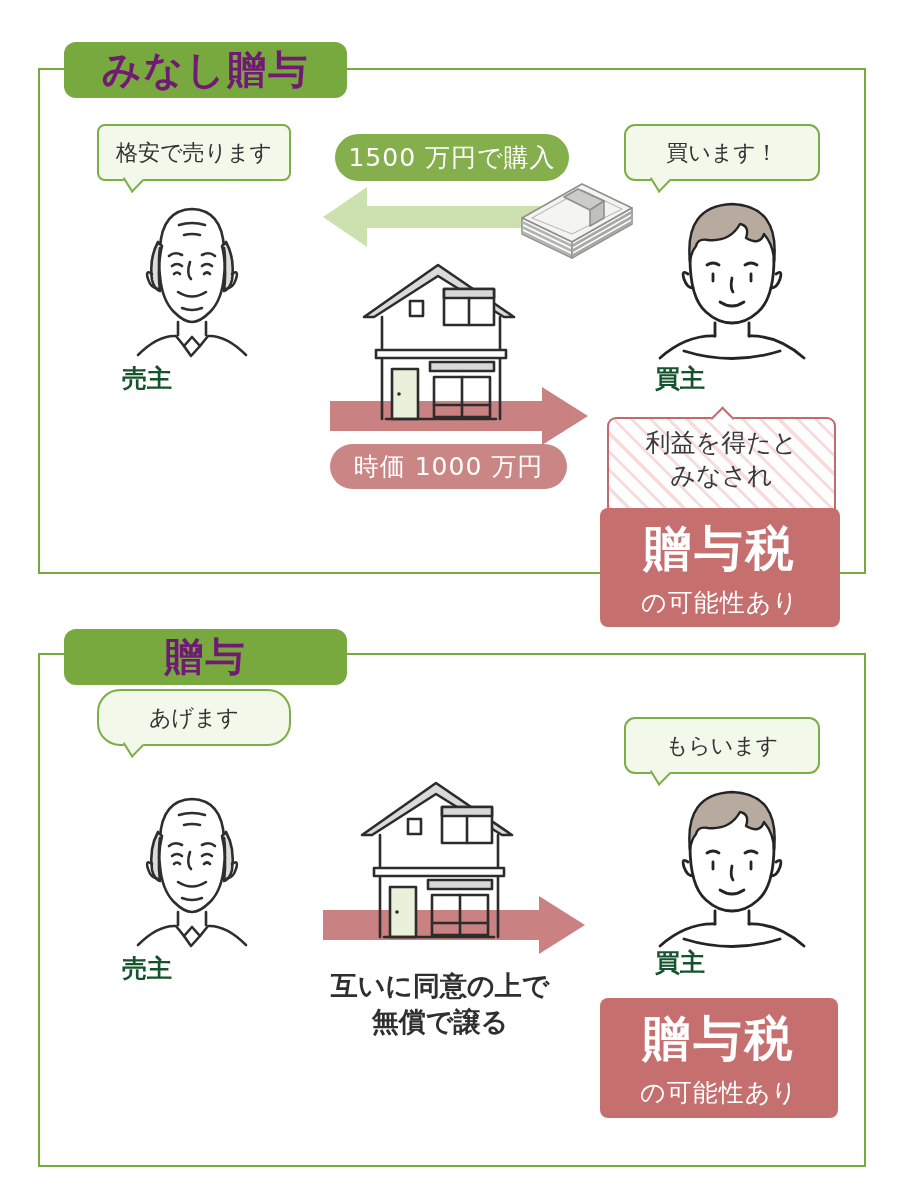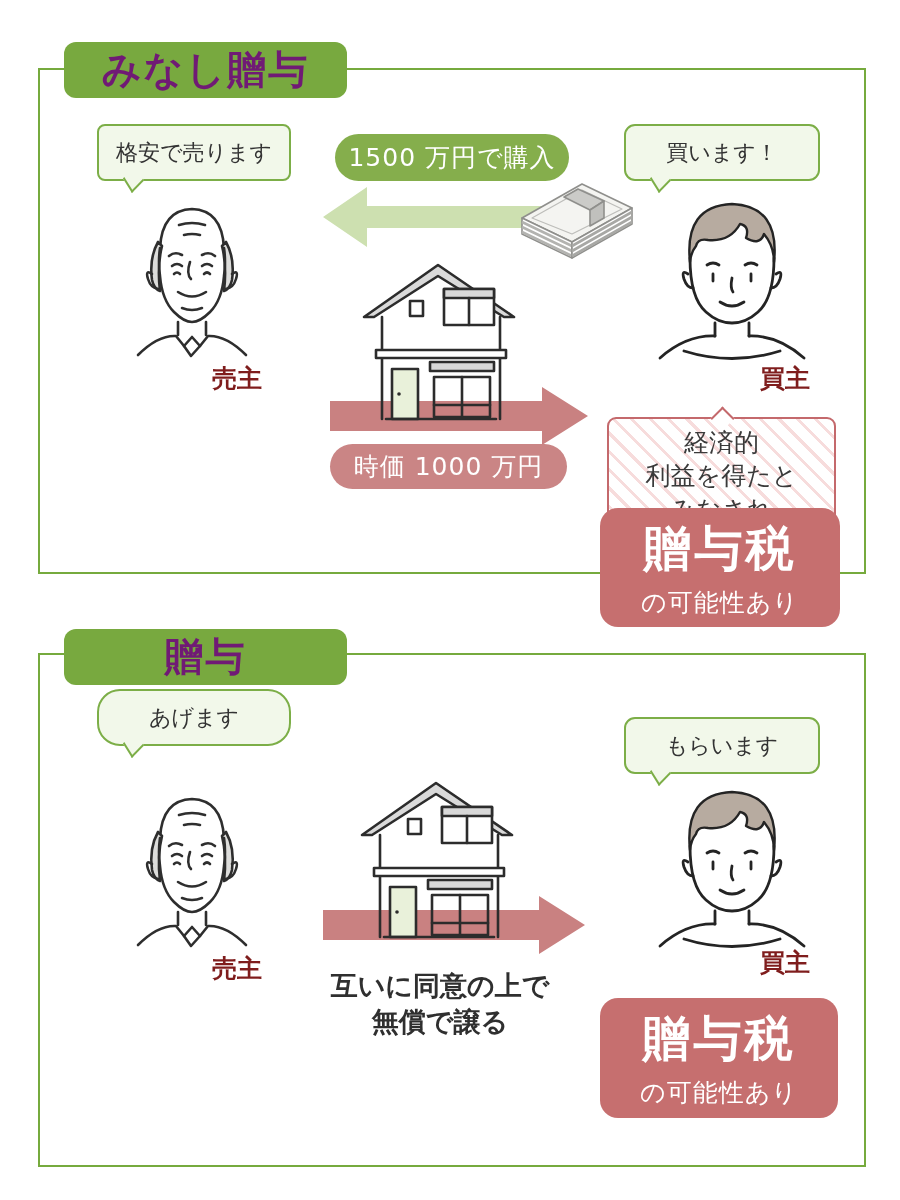--- a/index.html
+++ b/index.html
@@ -27,39 +27,39 @@
     transform:rotate(58deg) skewX(14deg);
   }
   
   .pill{
     position:absolute;border-radius:25px;color:#fff;display:flex;align-items:center;
     justify-content:center;font-size:25px;font-weight:500;z-index:5;letter-spacing:1px;
   }
   .pill-green{background:#85ae4c;}
   .pill-pink{background:#ca8585;}
   
-  .person-label{position:absolute;text-align:right;font-size:25px;font-weight:600;color:#7f1d1d;z-index:5;}
+  .person-label{position:absolute;text-align:left;font-size:25px;font-weight:600;color:#14532d;z-index:5;}
   .caption{position:absolute;text-align:center;font-size:27px;font-weight:600;color:#2f2f2f;line-height:1.32;z-index:5;}
   .caption span{display:block;}
   
   .note{
     position:absolute;border:2px solid #c4696c;border-radius:9px;background-color:#ffffff;
     background-image:repeating-linear-gradient(45deg,#f7dcdc 0px,#f7dcdc 3px,rgba(0,0,0,0) 3px,rgba(0,0,0,0) 13px);
     text-align:center;font-size:25px;font-weight:500;color:#3a3a3a;line-height:1.33;
     padding-top:7px;z-index:3;
   }
   .note::before{
     content:"";position:absolute;top:-9px;left:50%;margin-left:-8px;width:15px;height:15px;
     background:#fff;border-top:2px solid #c4696c;border-left:2px solid #c4696c;
     transform:rotate(45deg);
   }
   .note span{display:block;}
   
   .taxbox{
-    position:absolute;background:#c66f6f;border-radius:18px;color:#fff;text-align:center;z-index:4;
+    position:absolute;background:#c66f6f;border-radius:8px;color:#fff;text-align:center;z-index:4;
   }
   .taxbox .tax-title{font-size:48px;font-weight:700;margin-top:9px;letter-spacing:3px;}
   .taxbox .tax-sub{font-size:25px;font-weight:500;margin-top:5px;letter-spacing:1px;}
   svg.fig{position:absolute;overflow:visible;}
   .z1{z-index:1}.z2{z-index:2}
 </style>
 </head>
 <body>
 
 <svg width="0" height="0" style="position:absolute">
@@ -168,21 +168,20 @@
     <polygon points="0,14 212,14 212,0 258,29 212,58 212,44 0,44" fill="#c98181"></polygon>
   </svg>
 
   <svg class="fig z2" style="left:358px;top:255px;" width="165" height="172" viewBox="0 0 165 172">
     <use href="#sym-house"></use>
   </svg>
 
   <div class="pill pill-pink" style="left:330px;top:444px;width:237px;height:45px;">時価 1000 万円</div>
 
   <div class="note" style="left:607px;top:417px;width:225px;height:101px;">
-    <span>経済的</span>
     <span>利益を得たと</span>
     <span>みなされ</span>
   </div>
 
   <div class="taxbox" style="left:600px;top:508px;width:240px;height:119px;">
     <div class="tax-title">贈与税</div>
     <div class="tax-sub">の可能性あり</div>
   </div>
 
   <div class="frame" style="left:38px;top:653px;width:824px;height:510px;"></div>

